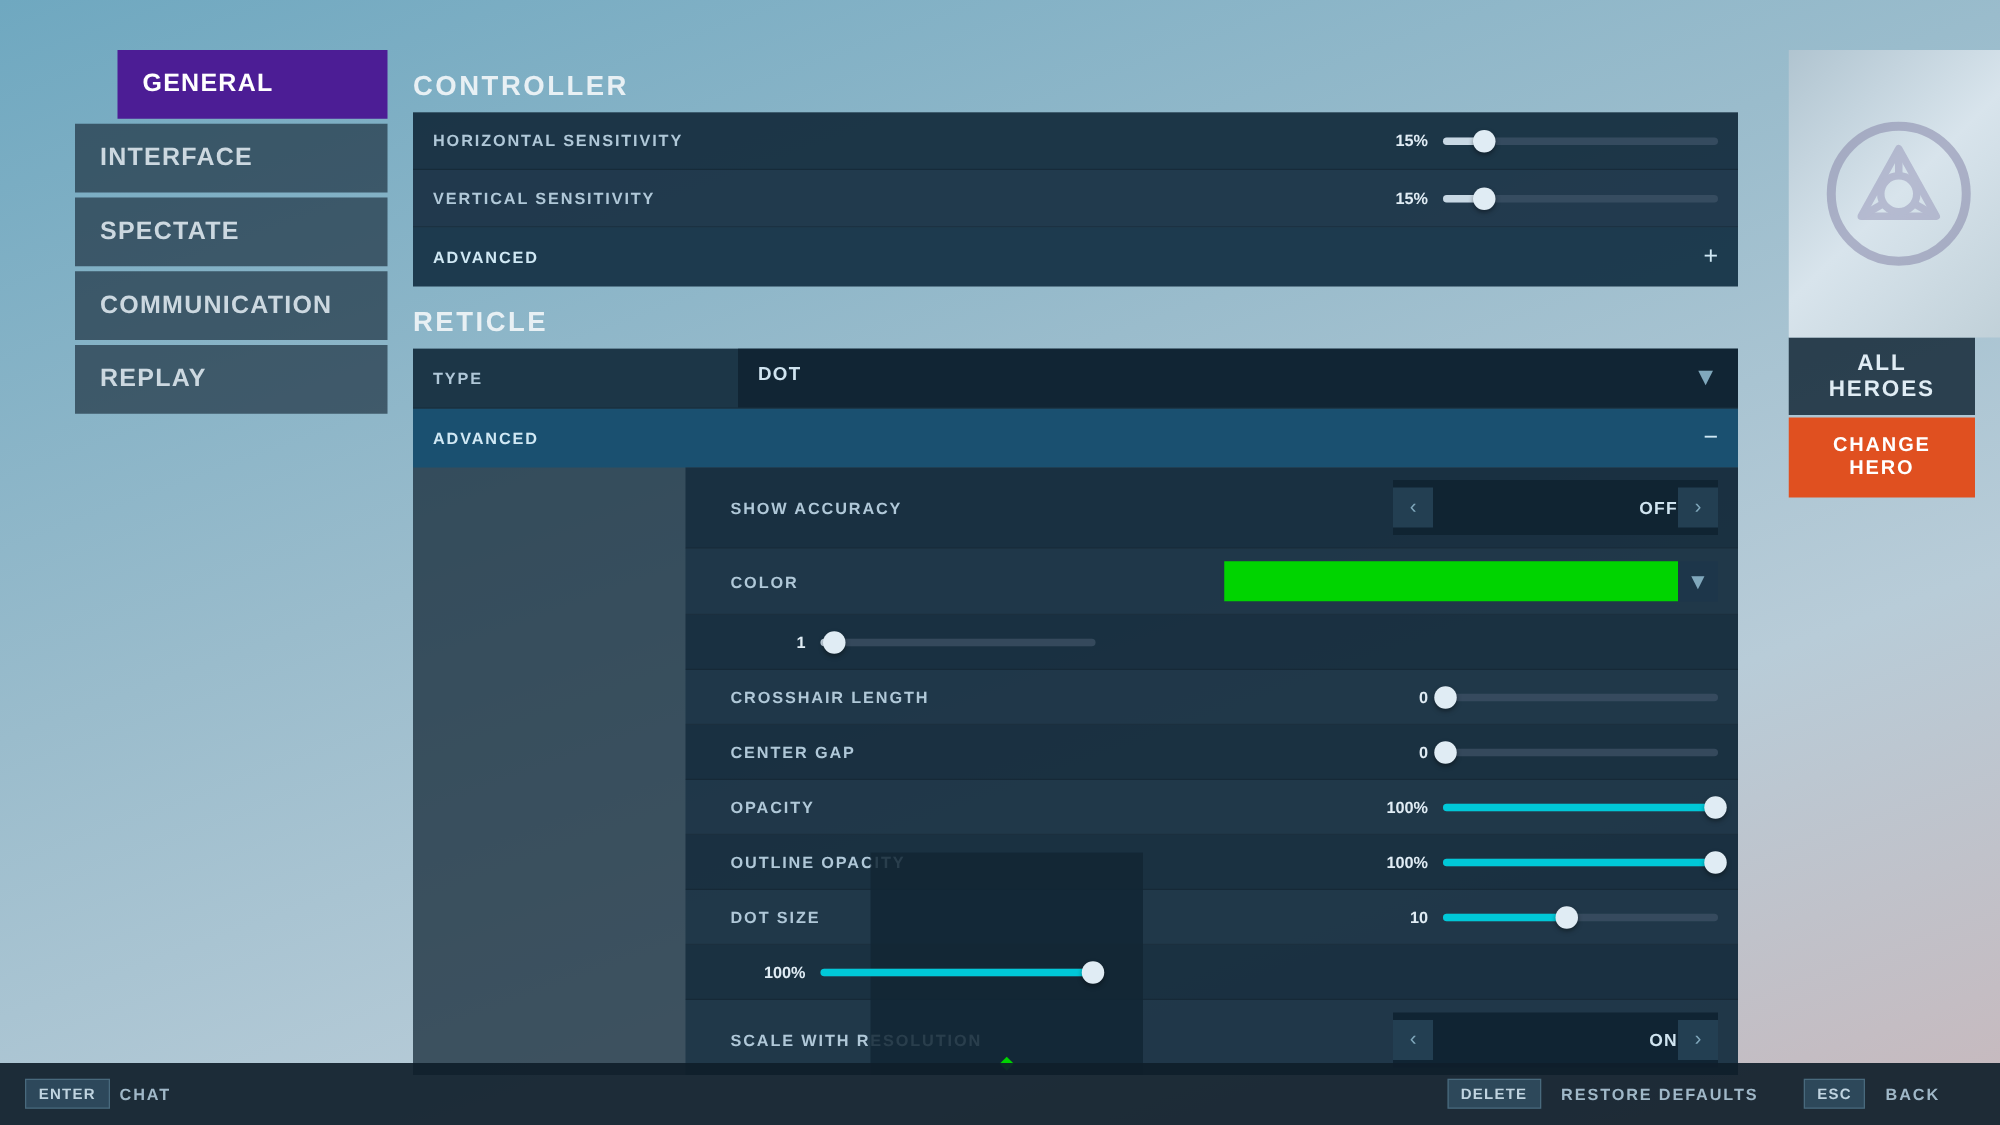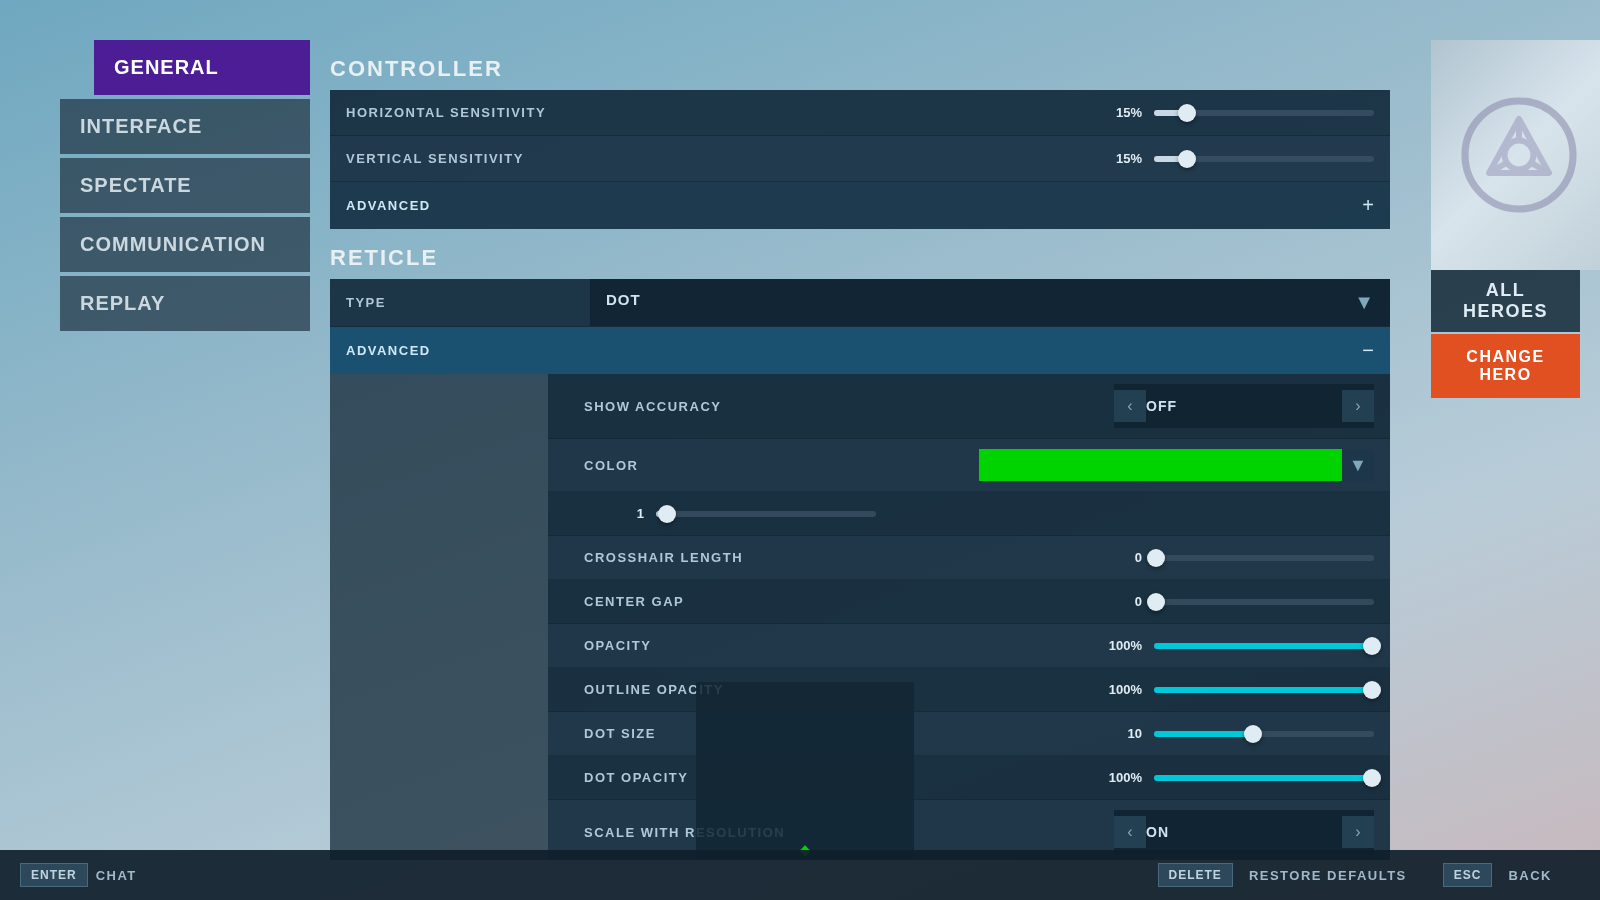--- a/index.html
+++ b/index.html
@@ -247,21 +247,21 @@
       align-items: center;
       justify-content: center;
       background: rgba(40, 70, 90, 0.8);
       color: #80a8bc;
       font-size: 16px;
       cursor: pointer;
     }
 
     .toggle-value {
       flex: 1;
-      text-align: left;
+      text-align: right;
       font-size: 14px;
       font-weight: 700;
       letter-spacing: 1px;
       color: #d0e4f0;
     }
 
     
     .color-swatch {
       flex: 1;
       display: flex;
@@ -563,21 +563,20 @@
           <span class="setting-value">10</span>
           <div class="slider-container">
             <div class="slider-track">
               <div class="slider-fill cyan" style="width: 45%;"></div>
               <div class="slider-thumb" style="left: 45%;"></div>
             </div>
           </div>
         </div>
 
         <div class="sub-setting-row">
-          <span class="setting-label">DOT OPACITY</span>
           <span class="setting-value">100%</span>
           <div class="slider-container">
             <div class="slider-track">
               <div class="slider-fill cyan" style="width: 100%;"></div>
               <div class="slider-thumb" style="left: 99%;"></div>
             </div>
           </div>
         </div>
 
         <div class="sub-setting-row">

